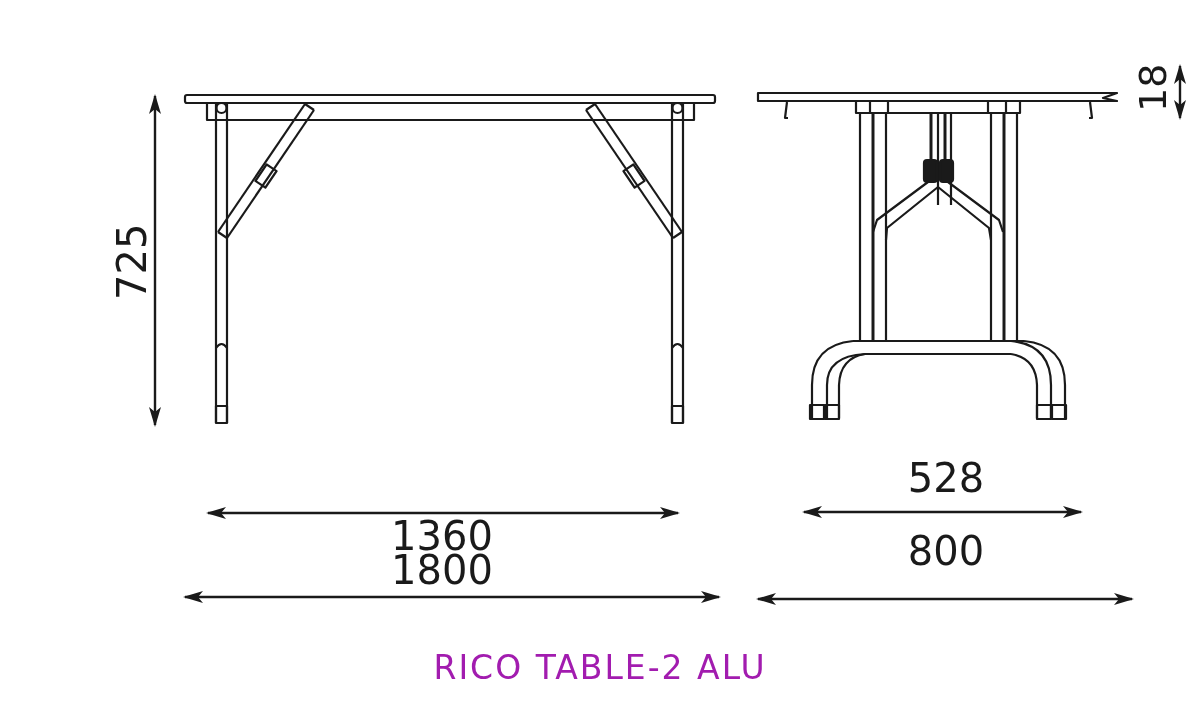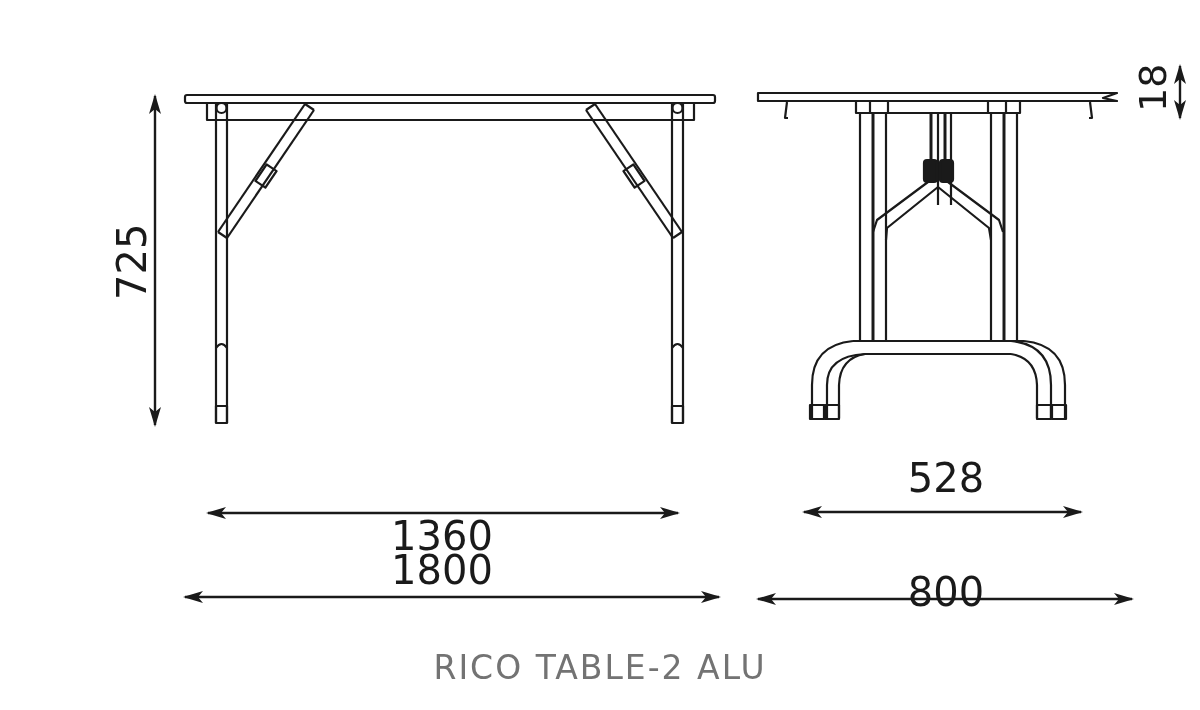--- a/index.html
+++ b/index.html
@@ -5,21 +5,21 @@
     html, body { margin: 0; padding: 0; background: #ffffff; }
     body { width: 1200px; height: 710px; position: relative; overflow: hidden;
            font-family: "DejaVu Sans", sans-serif; color: #1a1a1a; }
     #drawing { position: absolute; left: 0; top: 0; }
     .dim-label { position: absolute; font-family: "DejaVu Sans", sans-serif;
                  font-size: 40px; color: #1a1a1a; line-height: 1; white-space: nowrap; }
     .dim-label.center { transform: translateX(-50%); }
     .dim-label.vert { transform-origin: 0 0; transform: rotate(-90deg); }
     .title { position: absolute; left: 600px; top: 648px; transform: translateX(-50%);
              font-family: "DejaVu Sans", sans-serif; font-size: 33px; letter-spacing: 2px;
-             color: #737373; white-space: nowrap; }
+             color: #a21caf; white-space: nowrap; }
   </style>
 </head>
 <body>
 
 <svg id="drawing" width="1200" height="710" viewBox="0 0 1200 710" xmlns="http://www.w3.org/2000/svg">
   <defs>
     <marker id="arrow" viewBox="0 0 20 12" refX="18" refY="6" markerWidth="20" markerHeight="12" markerUnits="userSpaceOnUse" orient="auto-start-reverse">
       <path d="M0,0 L20,6 L0,12 L5,6 Z" fill="#1a1a1a"></path>
     </marker>
   </defs>
@@ -121,15 +121,15 @@
     <line x1="804" y1="512" x2="1081" y2="512" marker-start="url(#arrow)" marker-end="url(#arrow)"></line>
     <line x1="758" y1="599" x2="1132" y2="599" marker-start="url(#arrow)" marker-end="url(#arrow)"></line>
   </g>
 </svg>
 
 <div class="dim-label vert" style="left:112px; top:300px;">725</div>
 <div class="dim-label vert" style="left:1134px; top:112px; font-size:38px;">18</div>
 <div class="dim-label center" style="left:442px; top:470px;margin-top:46px;">1360</div>
 <div class="dim-label center" style="left:442px; top:550px;">1800</div>
 <div class="dim-label center" style="left:946px; top:458px;">528</div>
-<div class="dim-label center" style="left:946px; top:572px;">800</div>
+<div class="dim-label center" style="left:946px; top:531px;">800</div>
 
 <div class="title">RICO TABLE-2 ALU</div>
 
 </body></html>

